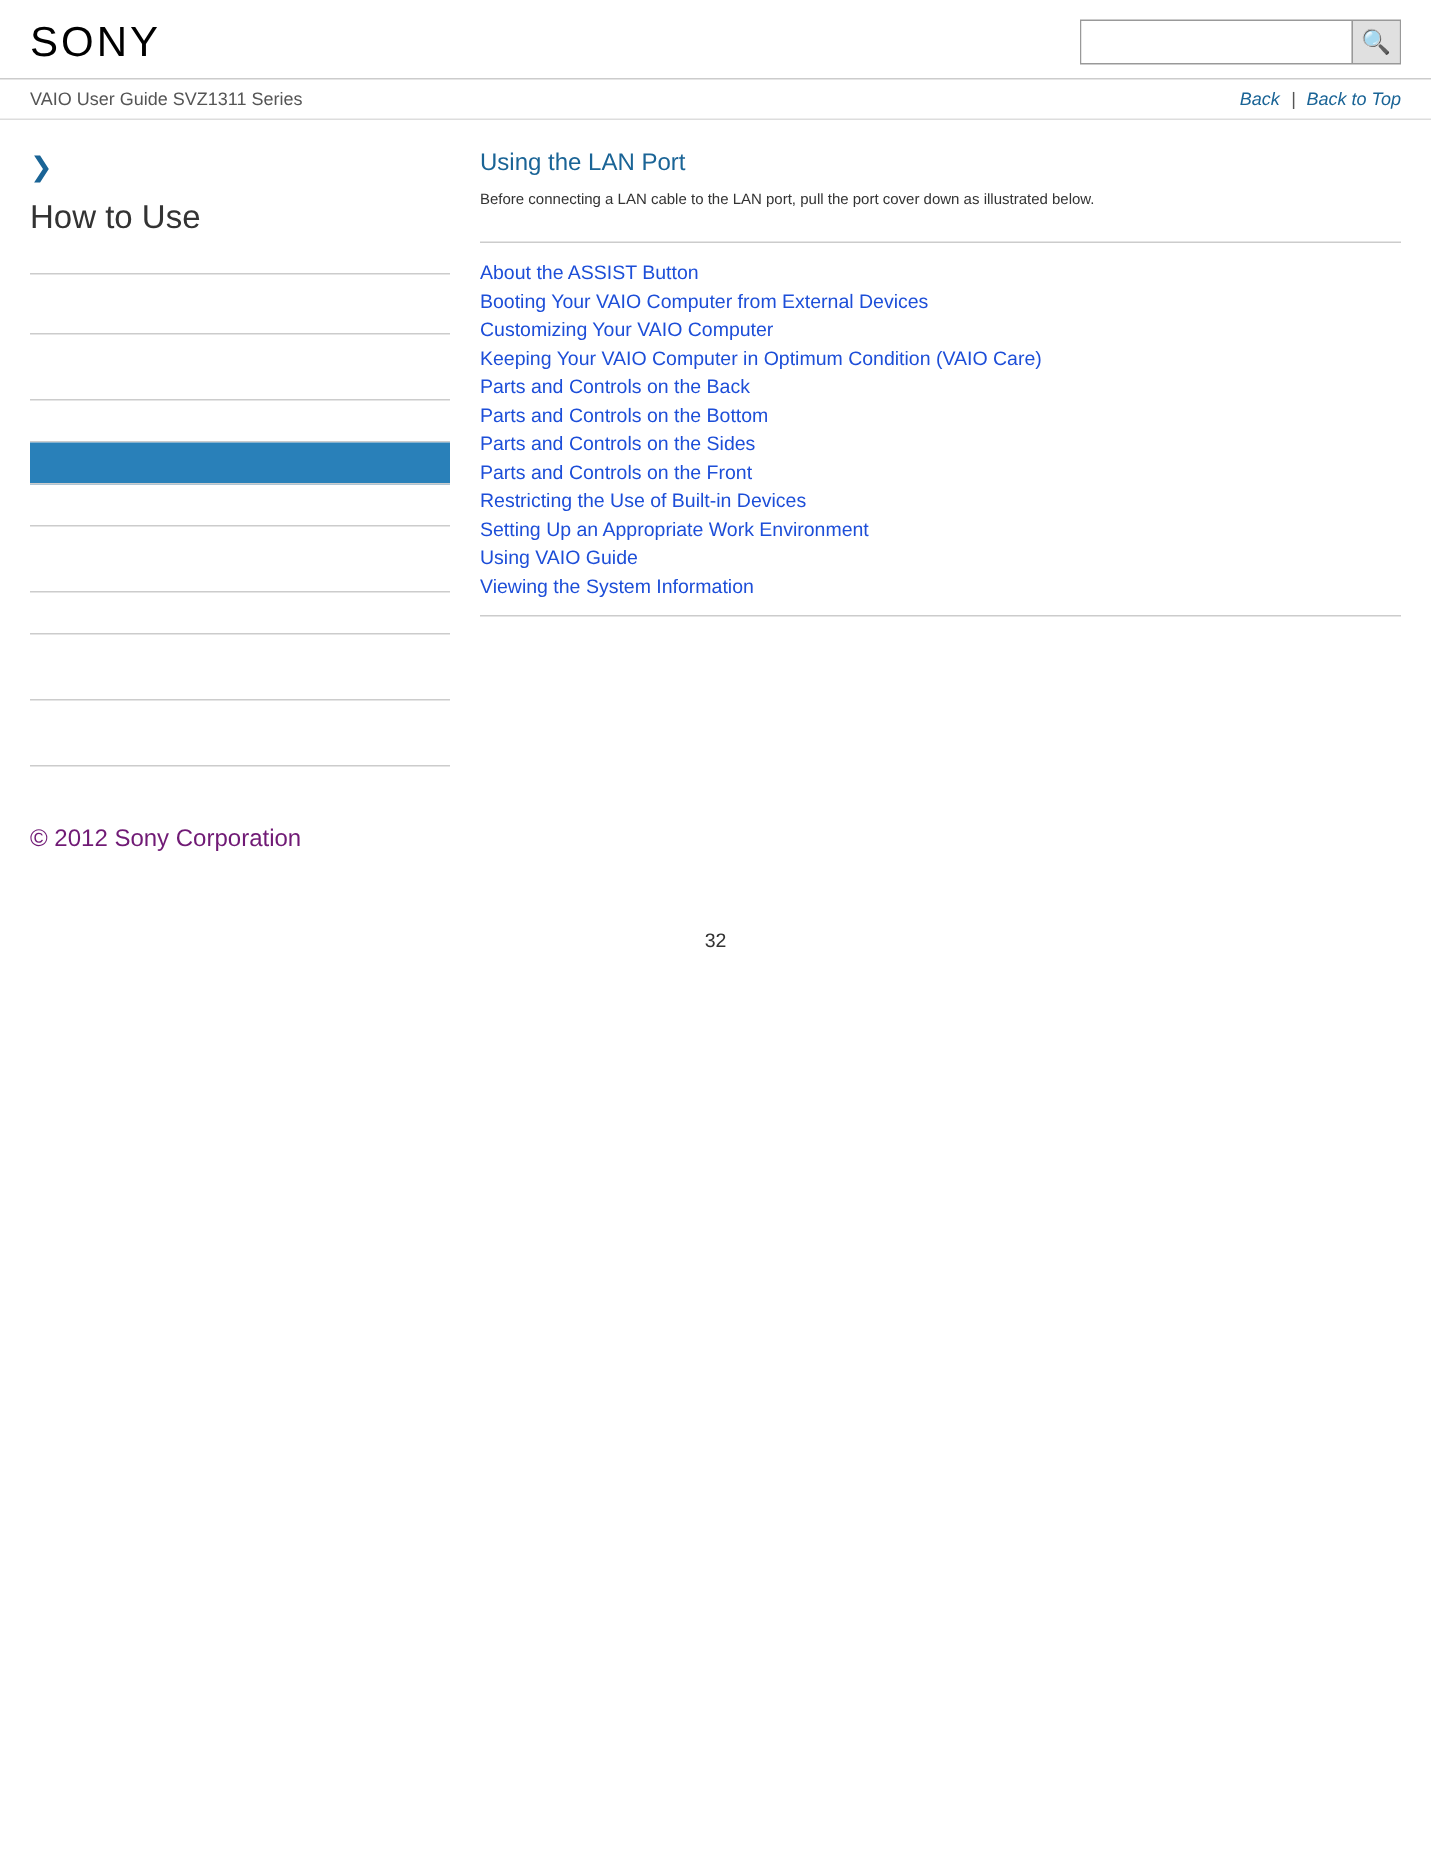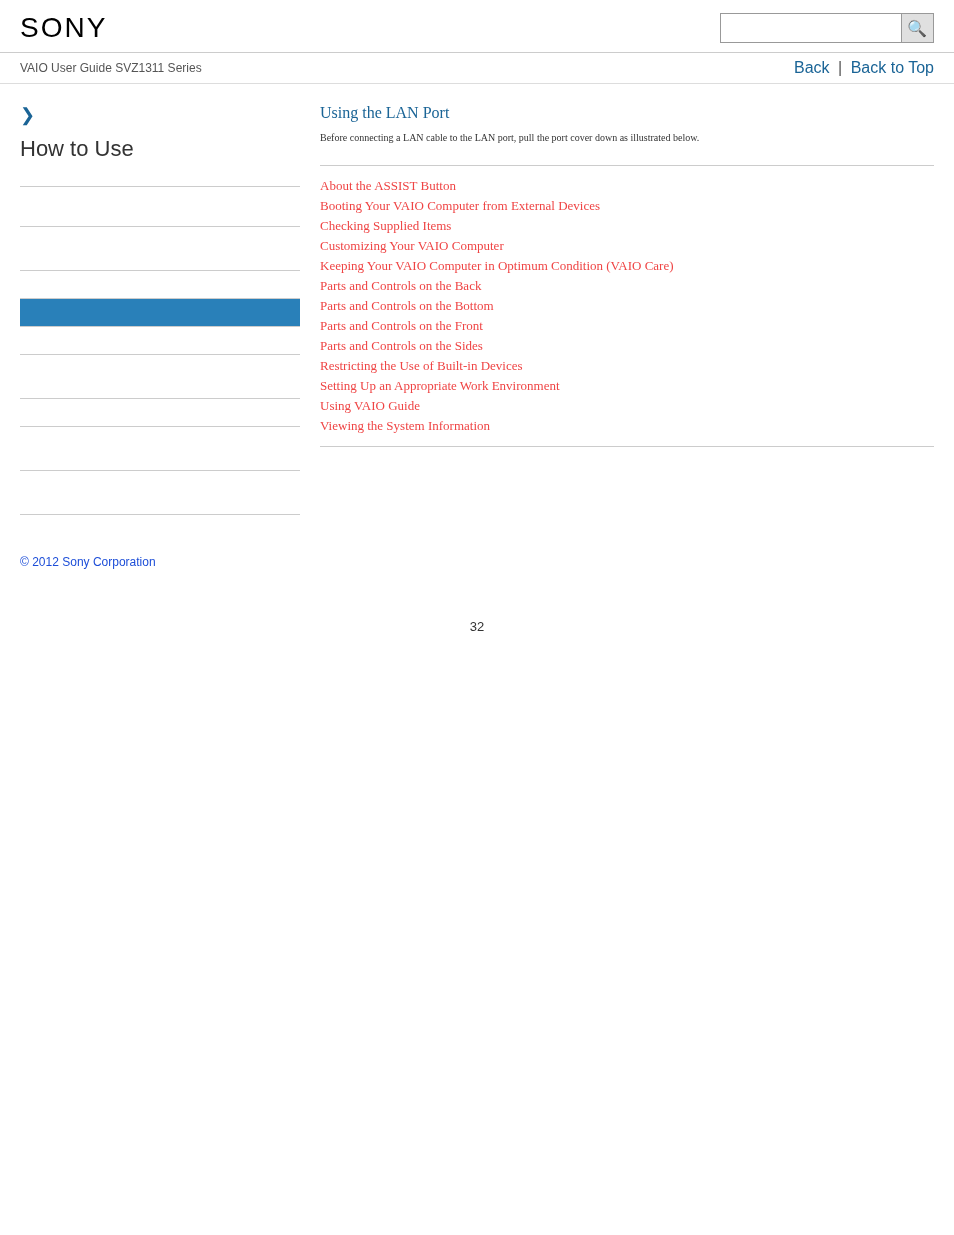--- a/index.html
+++ b/index.html
@@ -60,21 +60,22 @@
       align-items: center;
       padding: 6px 20px;
       border-bottom: 1px solid #ddd;
       text-align: right;
     }
     .guide-title {
       font-size: 12px;
       color: #555;
     }
     .nav-links {
-      font-size: 16px;
+      font-size: 12px;
+      font-style: italic;
     }
     .nav-links a {
       color: #1a6496;
       text-decoration: none;
     }
     .nav-sep { color: #555; margin: 0 4px; }
 
     
     .main-container {
       display: flex;
@@ -115,21 +116,20 @@
     }
     .sidebar-item.blank { background: transparent; }
 
     .sidebar-spacer {
       height: 16px;
     }
 
     
     .content {
       flex: 1;
-      font-family: Liberation Serif, serif;
     }
     .content-title {
       font-size: 16px;
       color: #1a6496;
       margin-bottom: 8px;
     }
     .content-title a {
       color: #1a6496;
       text-decoration: none;
     }
@@ -145,36 +145,36 @@
       margin: 8px 0 12px 0;
     }
 
     .links-list {
       list-style: none;
     }
     .links-list li {
       margin-bottom: 4px;
     }
     .links-list li a {
-      color: #ef4444;
+      color: #1d4ed8;
       text-decoration: none;
       font-size: 13px;
     }
 
     .content-bottom-divider {
       border: none;
       border-top: 1px solid #ccc;
       margin-top: 12px;
     }
 
     
     .footer {
       padding: 20px 20px 10px 20px;
-      font-size: 12px;
-      color: #1d4ed8;
+      font-size: 16px;
+      color: #701a75;
     }
     .page-number {
       text-align: center;
       font-size: 13px;
       color: #333;
       margin-top: 40px;
       margin-bottom: 20px;
     }
   </style>
 </head>
@@ -223,27 +223,26 @@
   <div class="content">
     <div class="content-title">
       <a href="#">Using the LAN Port</a>
     </div>
     <p class="content-desc">Before connecting a LAN cable to the LAN port, pull the port cover down as illustrated below.</p>
     <hr class="content-divider">
 
     <ul class="links-list">
     <li><a href="#">About the ASSIST Button</a></li>
         <li><a href="#">Booting Your VAIO Computer from External Devices</a></li>
-        <li><a href="#">Checking Supplied Items</a></li>
         <li><a href="#">Customizing Your VAIO Computer</a></li>
         <li><a href="#">Keeping Your VAIO Computer in Optimum Condition (VAIO Care)</a></li>
         <li><a href="#">Parts and Controls on the Back</a></li>
         <li><a href="#">Parts and Controls on the Bottom</a></li>
+        <li><a href="#">Parts and Controls on the Sides</a></li>
         <li><a href="#">Parts and Controls on the Front</a></li>
-        <li><a href="#">Parts and Controls on the Sides</a></li>
         <li><a href="#">Restricting the Use of Built-in Devices</a></li>
         <li><a href="#">Setting Up an Appropriate Work Environment</a></li>
         <li><a href="#">Using VAIO Guide</a></li>
         <li><a href="#">Viewing the System Information</a></li>
       </ul>
 
     <hr class="content-bottom-divider">
   </div>
 
 </div>

